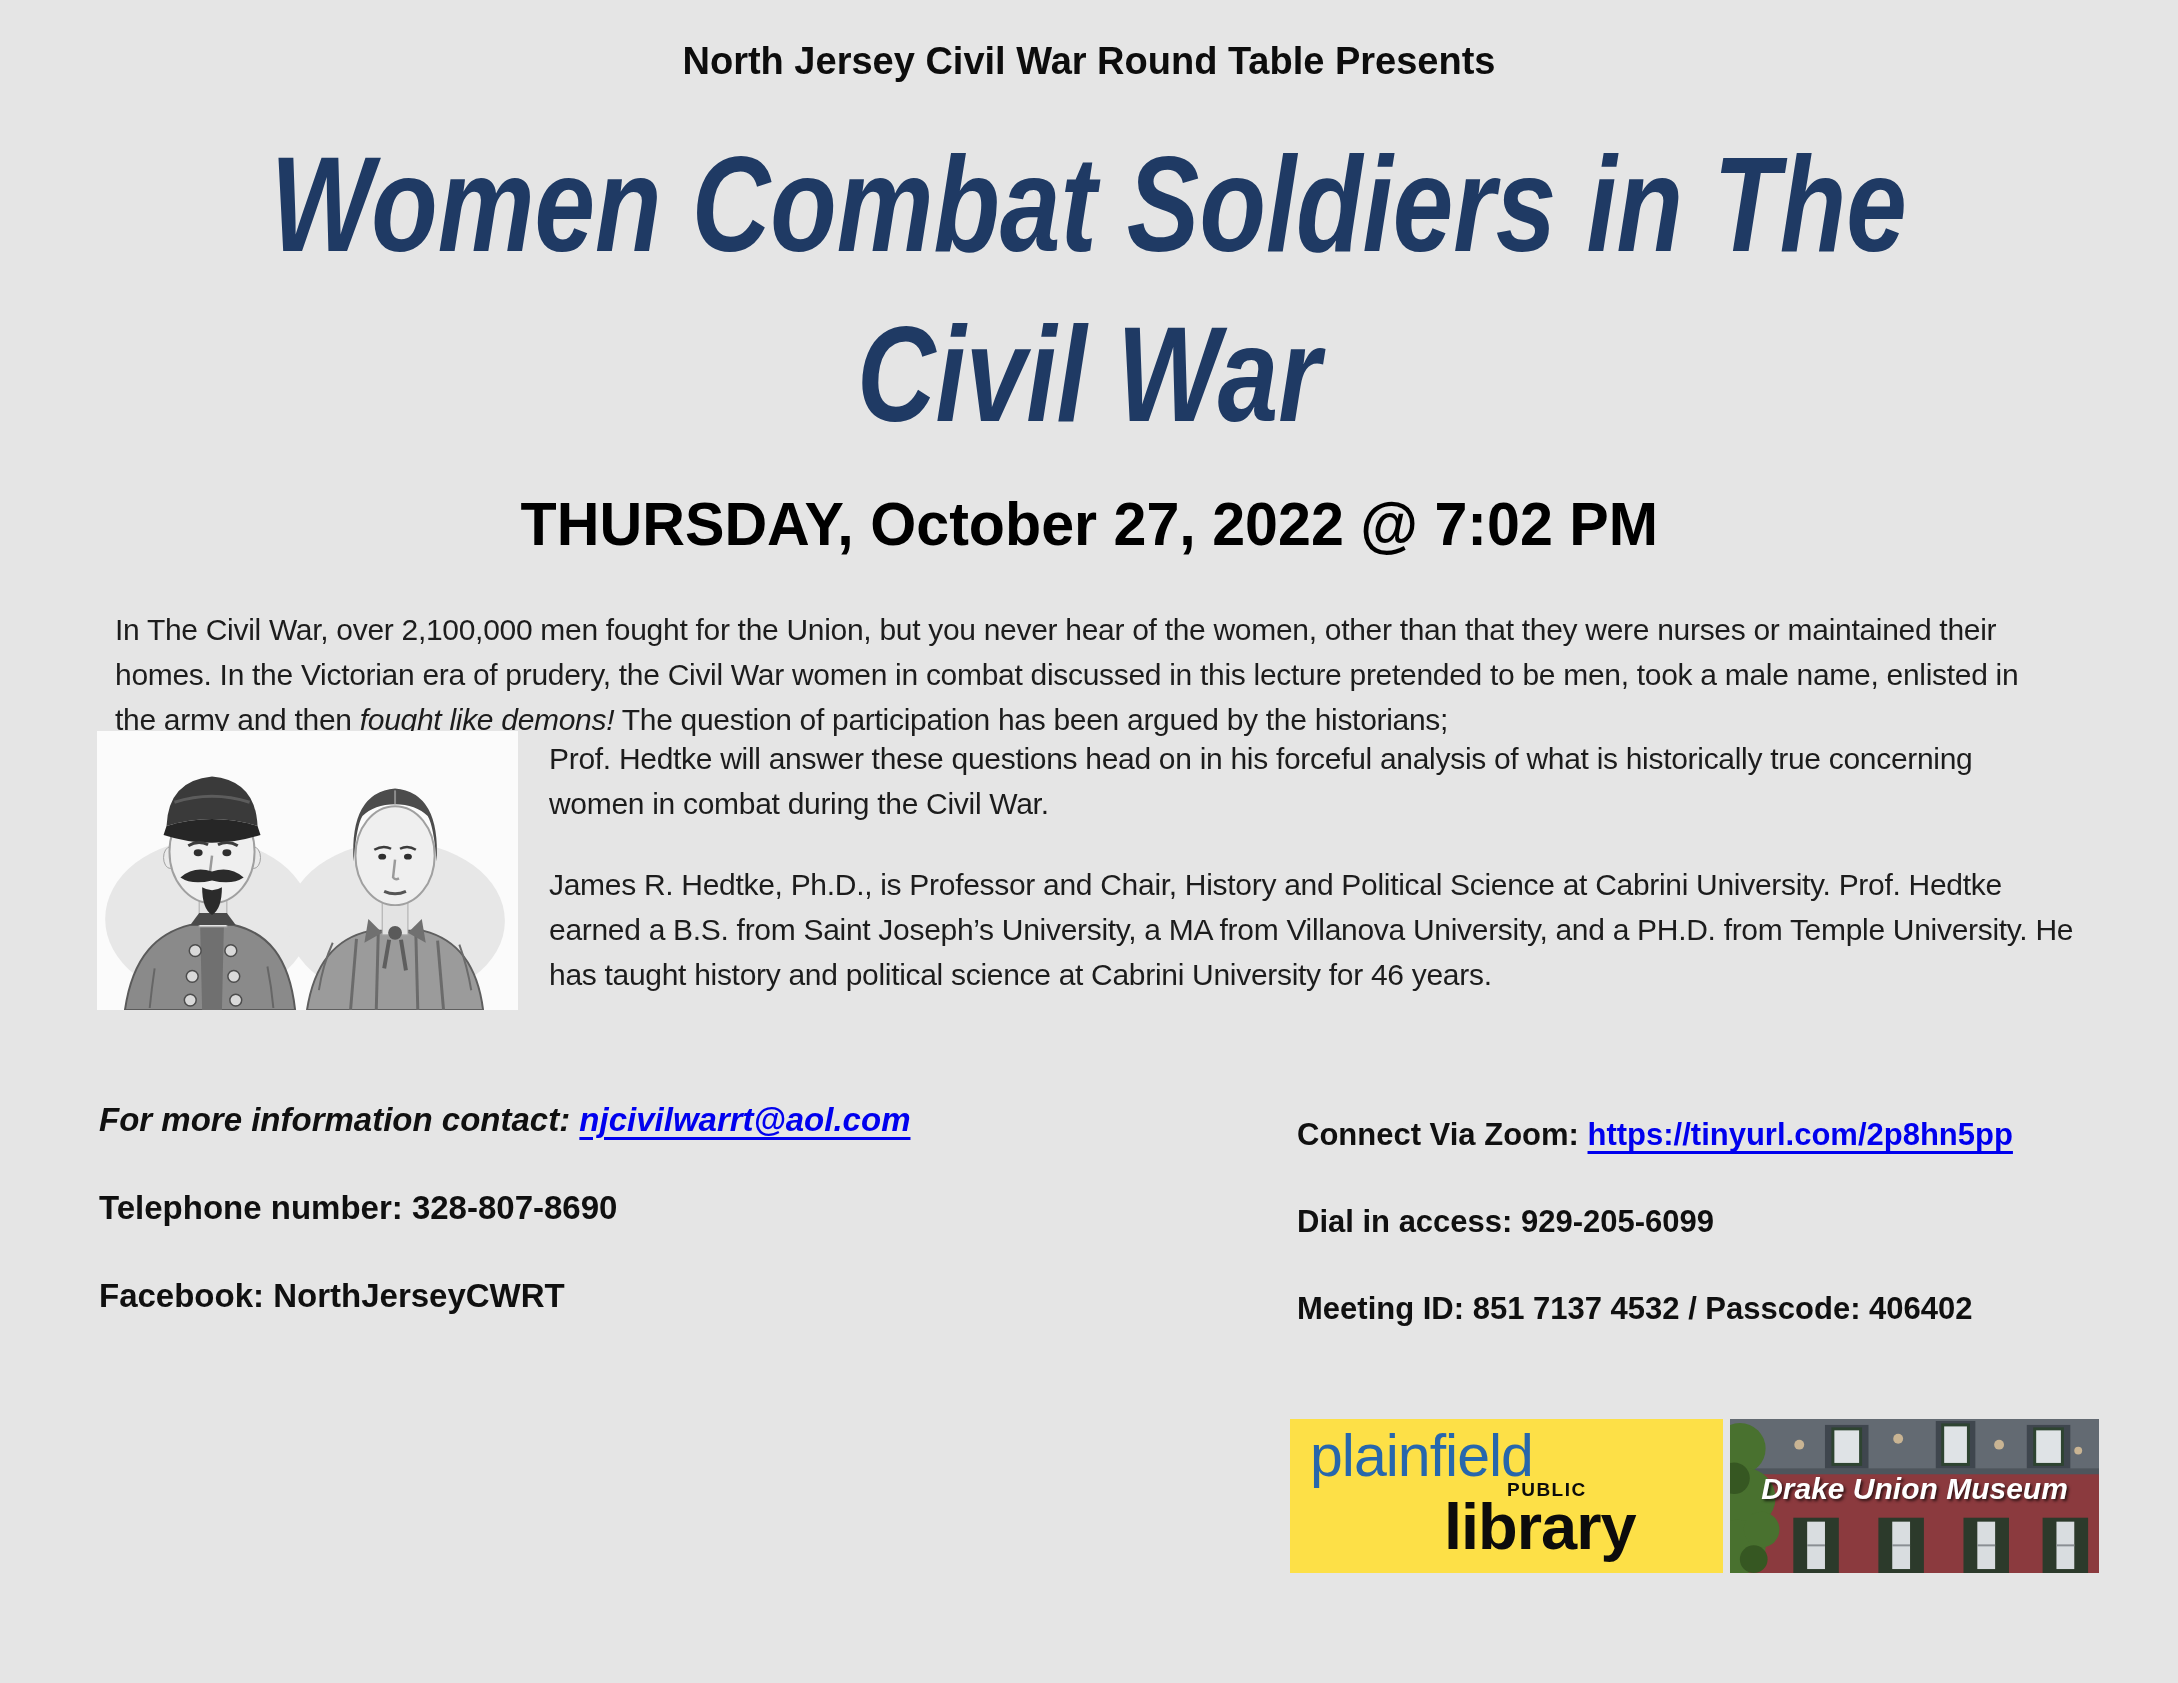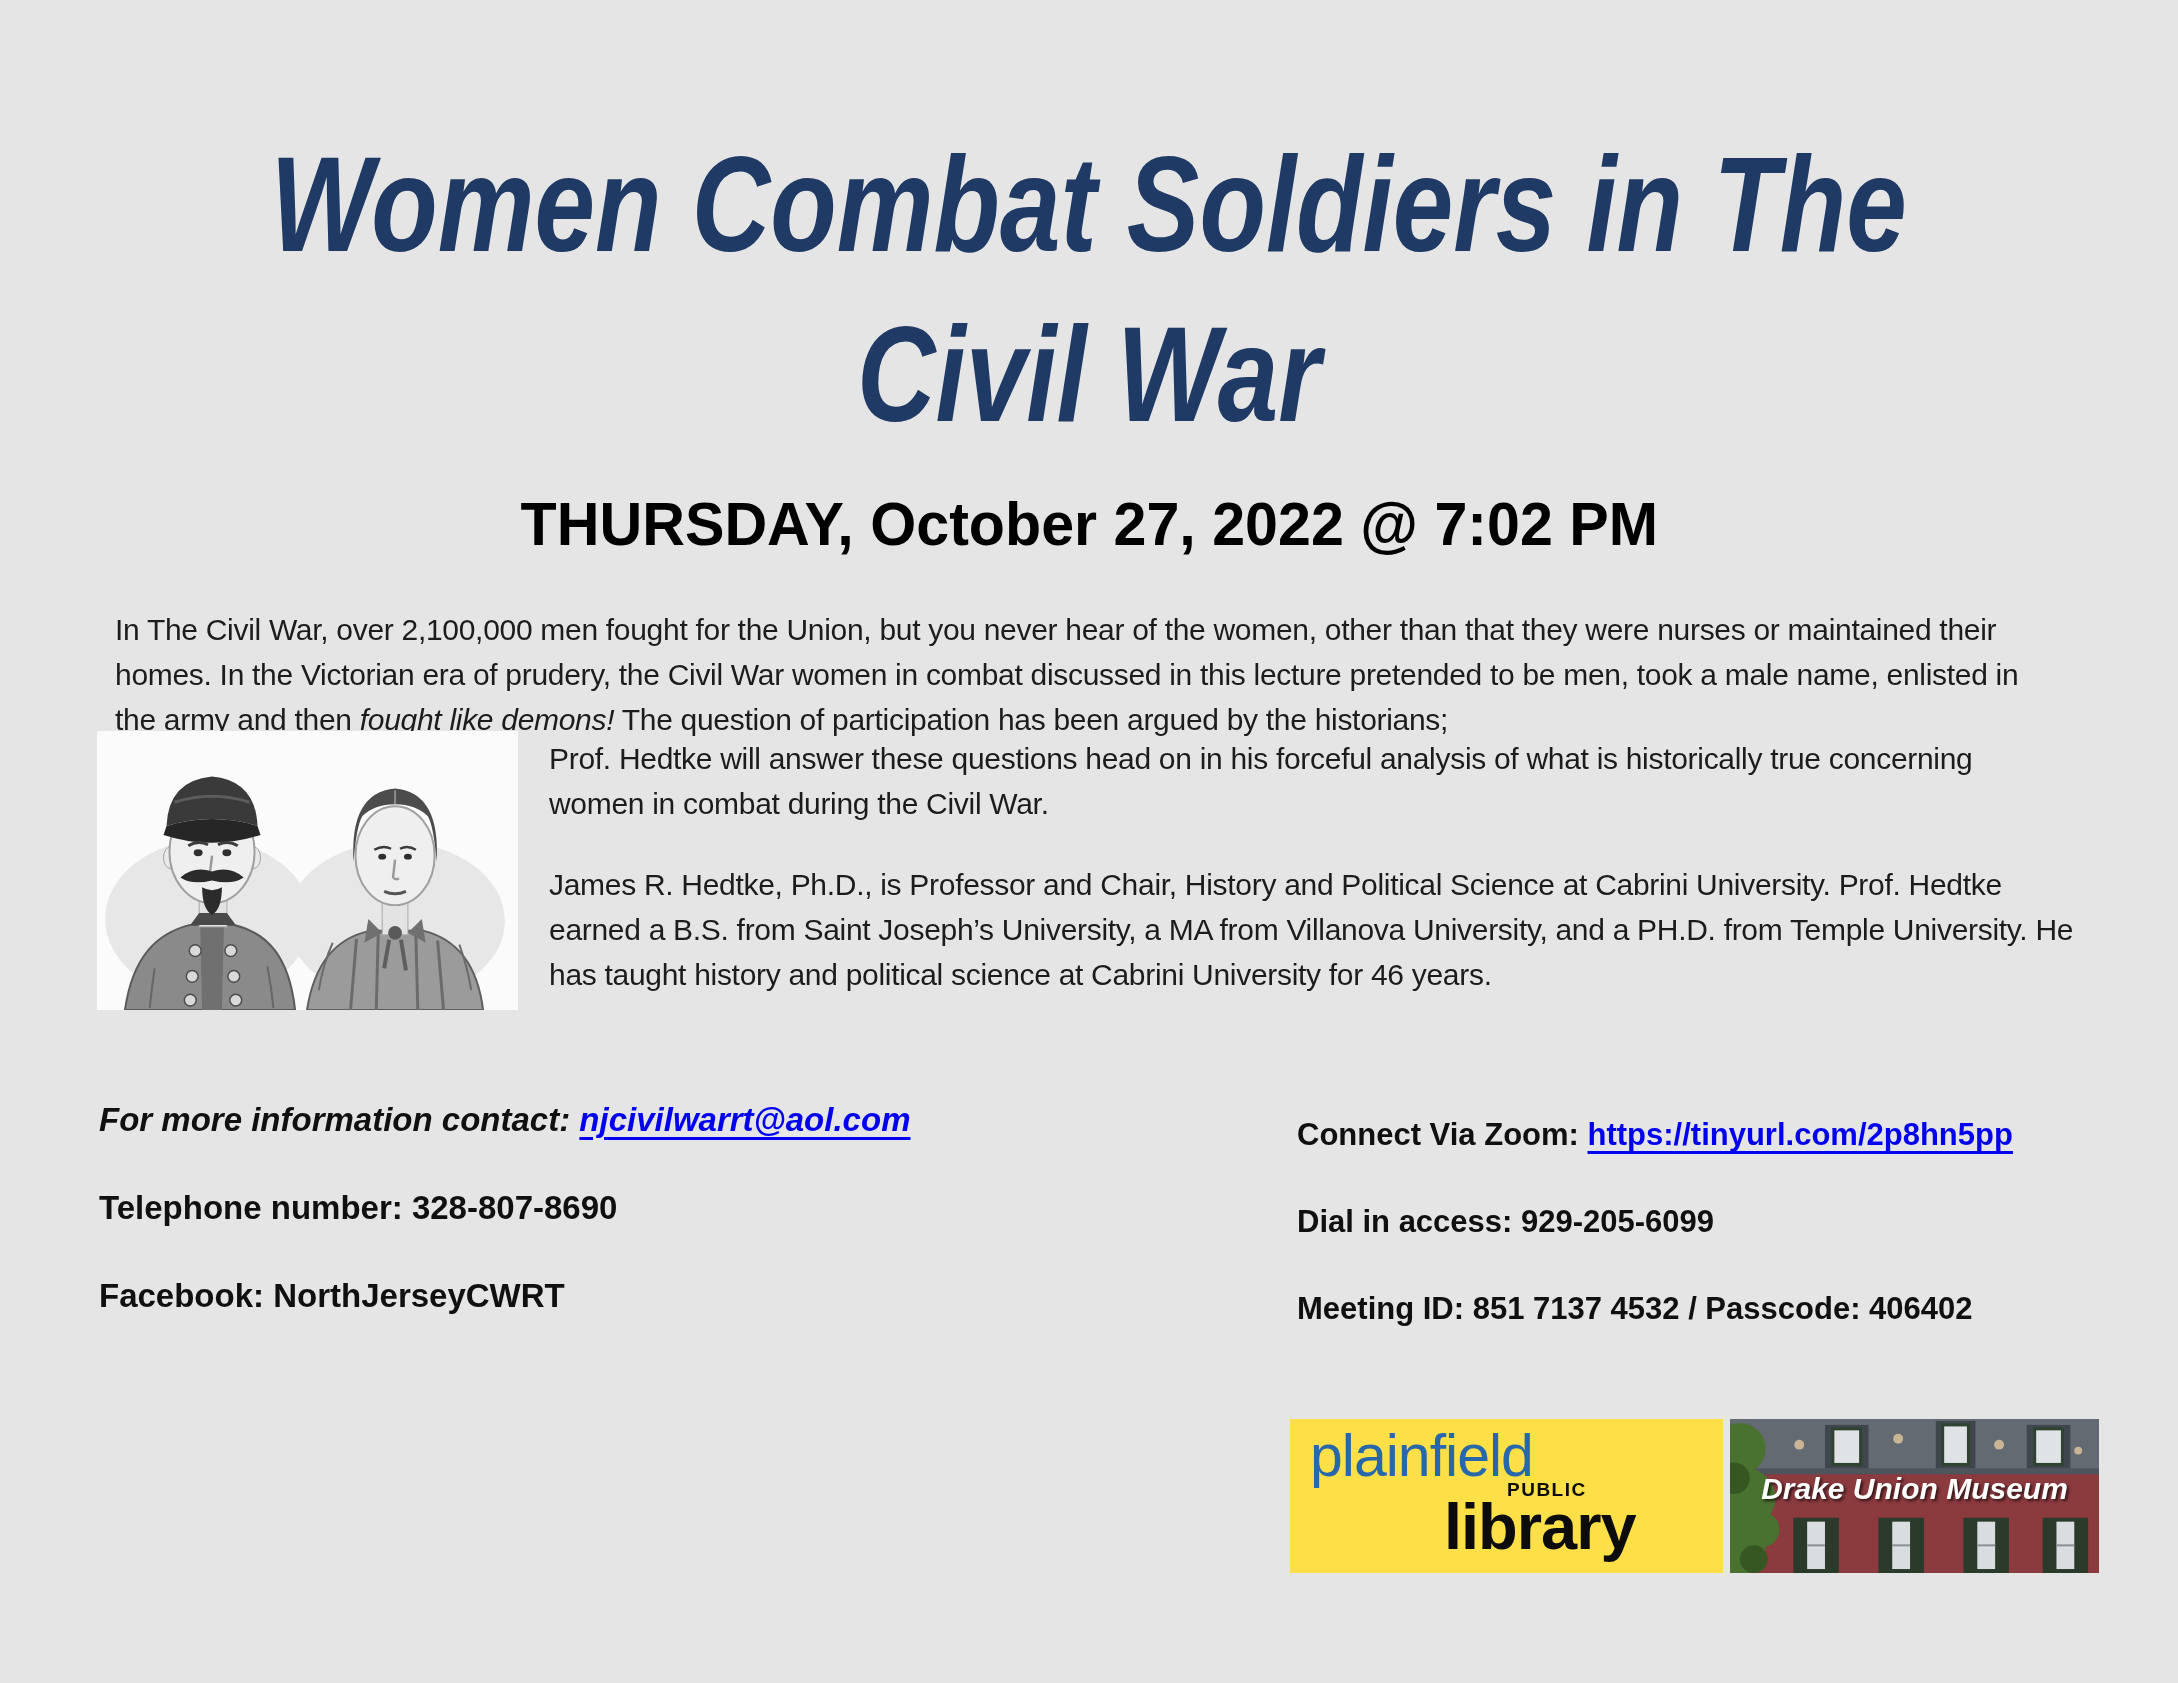--- a/index.html
+++ b/index.html
@@ -92,20 +92,21 @@
     text-align:center;font-size:30px;font-weight:bold;font-style:italic;color:#ffffff;
     text-shadow:2px 2px 3px rgba(0,0,0,0.65);
     white-space:nowrap;
   }
 </style>
 </head>
 <body>
 
 <div class="page">
 
+  <div class="presenter">North Jersey Civil War Round Table Presents</div>
 
   <div class="title">
     <div><span class="tline">Women Combat Soldiers in The</span></div>
     <div><span class="tline">Civil War</span></div>
   </div>
 
   <div class="dateline">
     <span class="dline">THURSDAY, October 27, 2022 @ 7:02 PM</span>
   </div>
 

